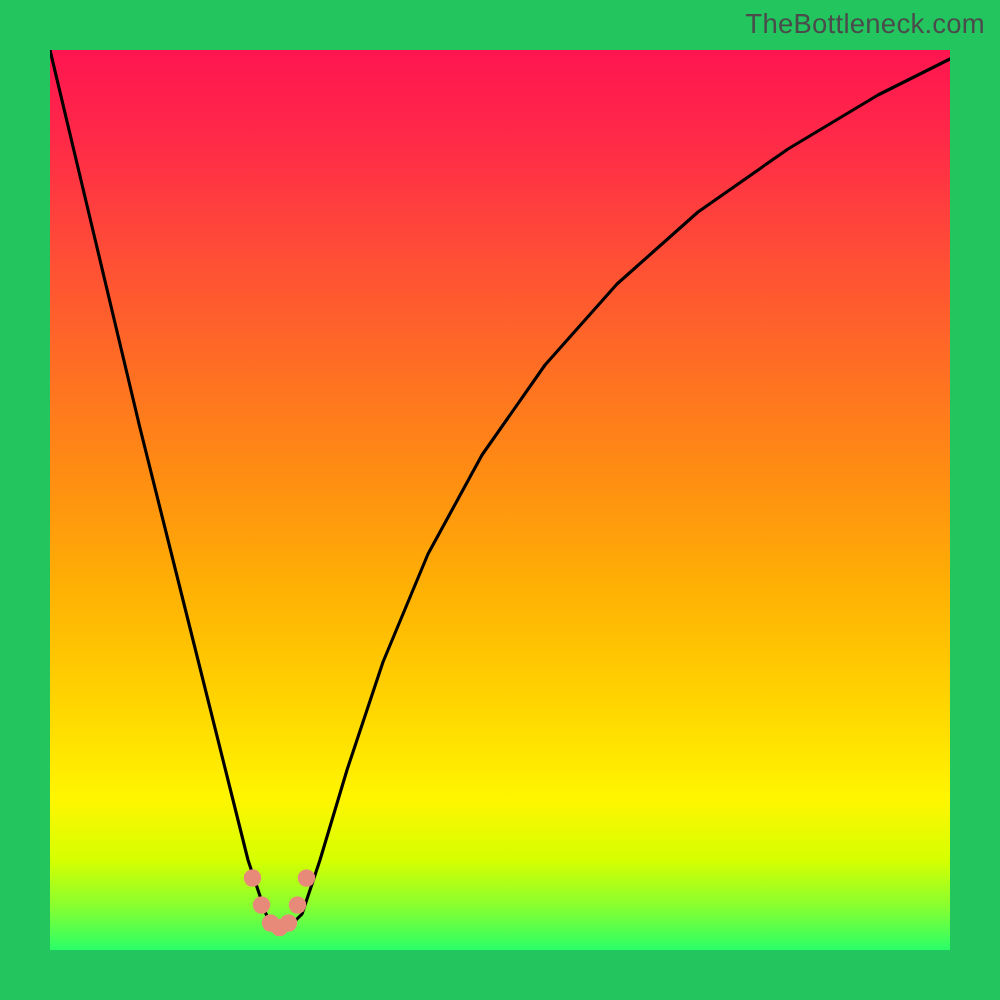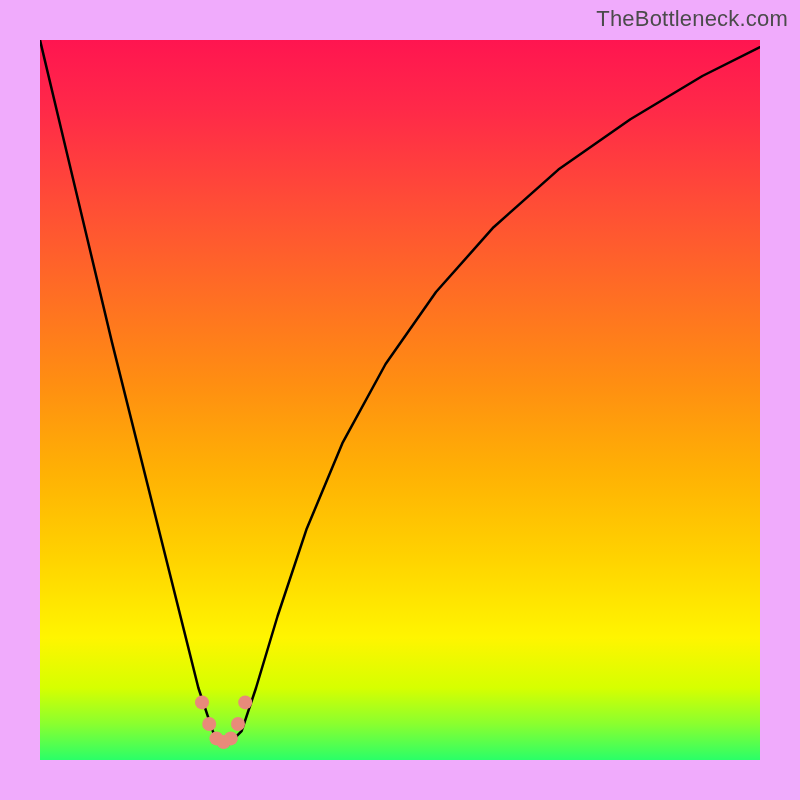--- a/index.html
+++ b/index.html
@@ -8,21 +8,21 @@
     width: 800px;
     height: 800px;
     overflow: hidden;
     background: #000;
     font-family: Arial, Helvetica, sans-serif;
   }
   .frame {
     position: relative;
     width: 800px;
     height: 800px;
-    background: #f0abfc;
+    background: #22c55e;
   }
   .plot-area {
     position: absolute;
     left: 40px;
     top: 40px;
     width: 720px;
     height: 720px;
     
     background: linear-gradient(to bottom,
       #ff1550 0%,

